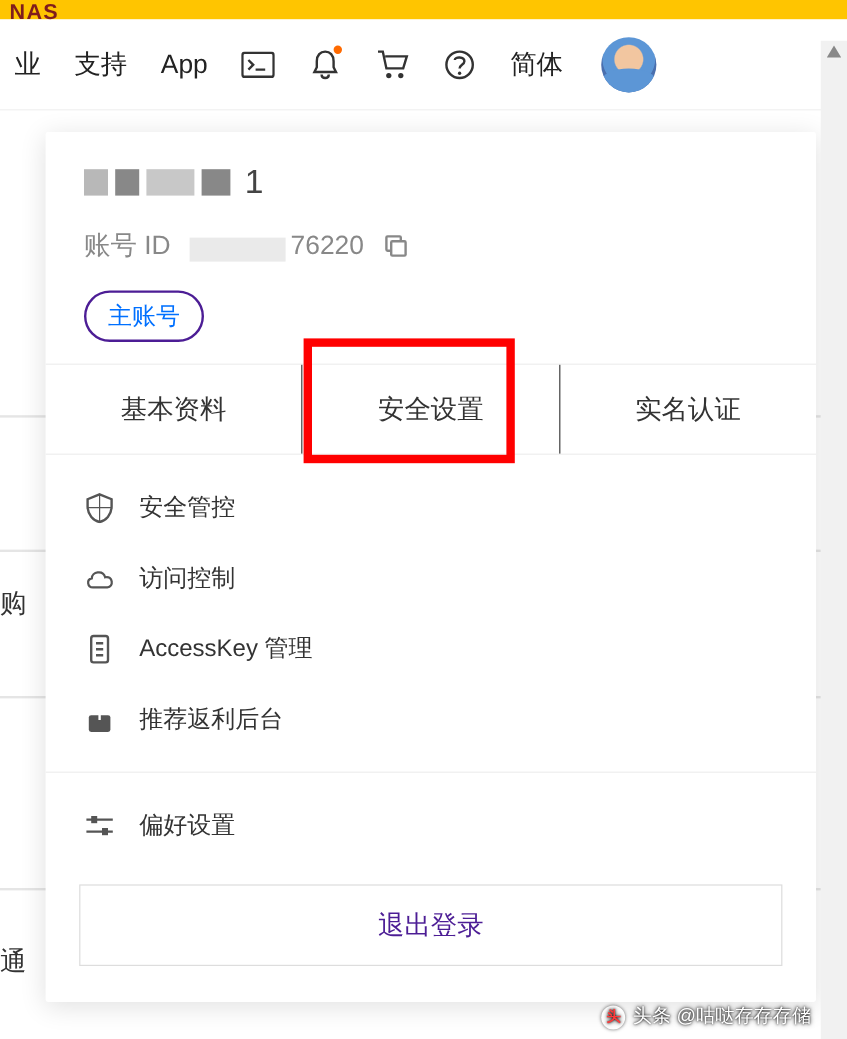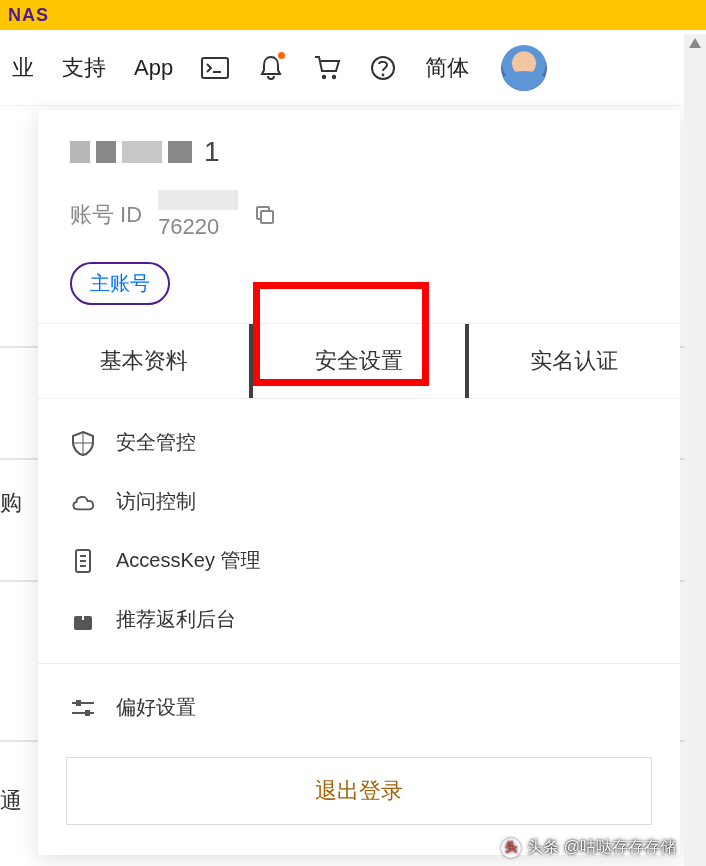--- a/index.html
+++ b/index.html
@@ -6,25 +6,24 @@
     body {
       font-family: "PingFang SC", "Microsoft YaHei", sans-serif;
       width: 706px;
       height: 866px;
       background: #fff;
       position: relative;
       overflow: hidden;
     }
     .top-yellow {
       background: #ffc500;
-      height: 30px;
-      display: flex;
-      align-items: center;
+      height: 16px;
+      display: flex;
       padding-left: 8px;
-      color: #4c1d95;
+      color: #7f1d1d;
       font-size: 18px;
       font-weight: 600;
       letter-spacing: 1px;
     }
     .header-bar {
       height: 76px;
       display: flex;
       align-items: center;
       padding: 0 12px;
       border-bottom: 1px solid #f0f0f0;
@@ -107,23 +106,22 @@
     .account-row {
       display: flex;
       align-items: center;
       gap: 16px;
       font-size: 22px;
       color: #888;
       margin-bottom: 22px;
     }
     .account-id-mask {
       display: flex;
-      align-items: flex-start;
+      align-items: flex-end;
       gap: 4px;
-      flex-direction: column;
     }
     .mask-block {
       background: #eaeaea;
       width: 80px;
       height: 20px;
     }
     .id-suffix {
       color: #888;
       font-size: 22px;
     }
@@ -145,21 +143,21 @@
       border-top: 1px solid #eee;
       border-bottom: 1px solid #eee;
     }
     .dp-tab {
       flex: 1;
       text-align: center;
       padding: 22px 0;
       font-size: 22px;
       color: #333;
       cursor: pointer;
-      border-right: 4px solid #404040;
+      border-right: 1px solid #404040;
       position: relative;
     }
     .dp-tab:last-child { border-right: none; }
     .highlight-box {
       position: absolute;
       border: 7px solid #ff0000;
       top: 282px;
       left: 253px;
       width: 176px;
       height: 104px;
@@ -189,21 +187,21 @@
       height: 1px;
       background: #eee;
       margin: 14px 0;
     }
     .logout {
       margin: 20px 28px 0 28px;
       border: 1px solid #ddd;
       text-align: center;
       padding: 18px 4px;
       font-size: 22px;
-      color: #a16207;
+      color: #4c1d95;
       cursor: pointer;
     }
     .side-scroll {
       position: absolute;
       top: 34px;
       right: 0;
       width: 22px;
       height: 832px;
       background: #f1f1f1;
     }

